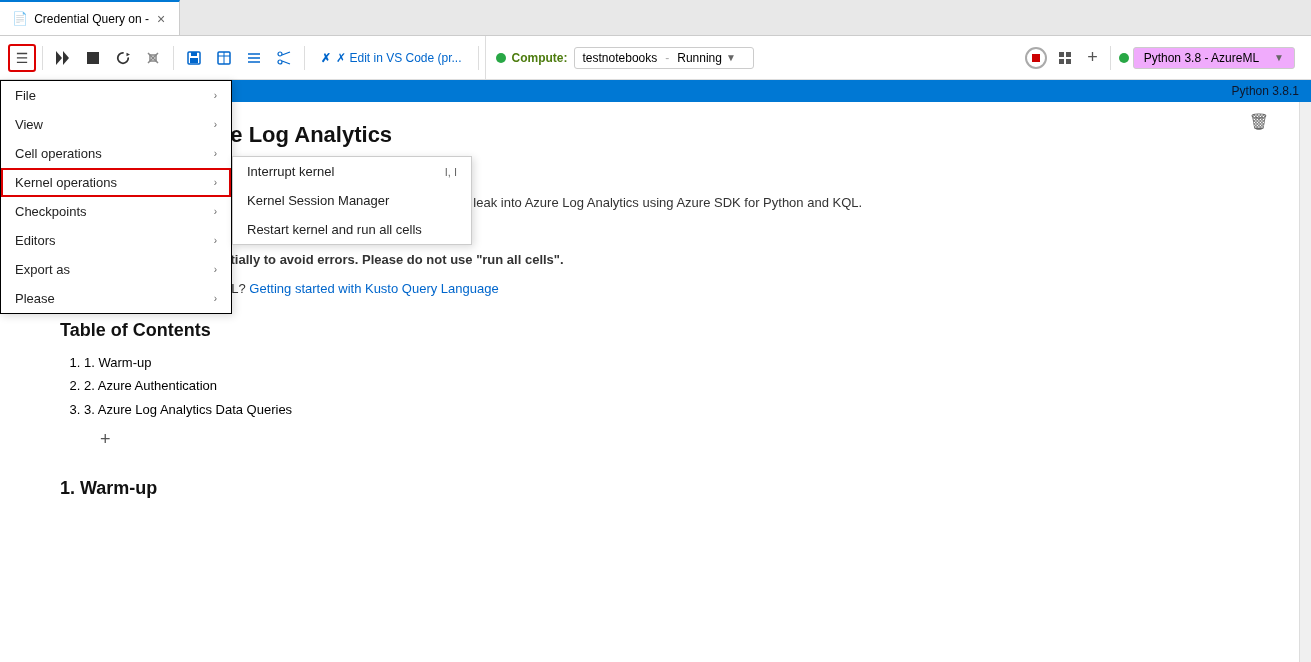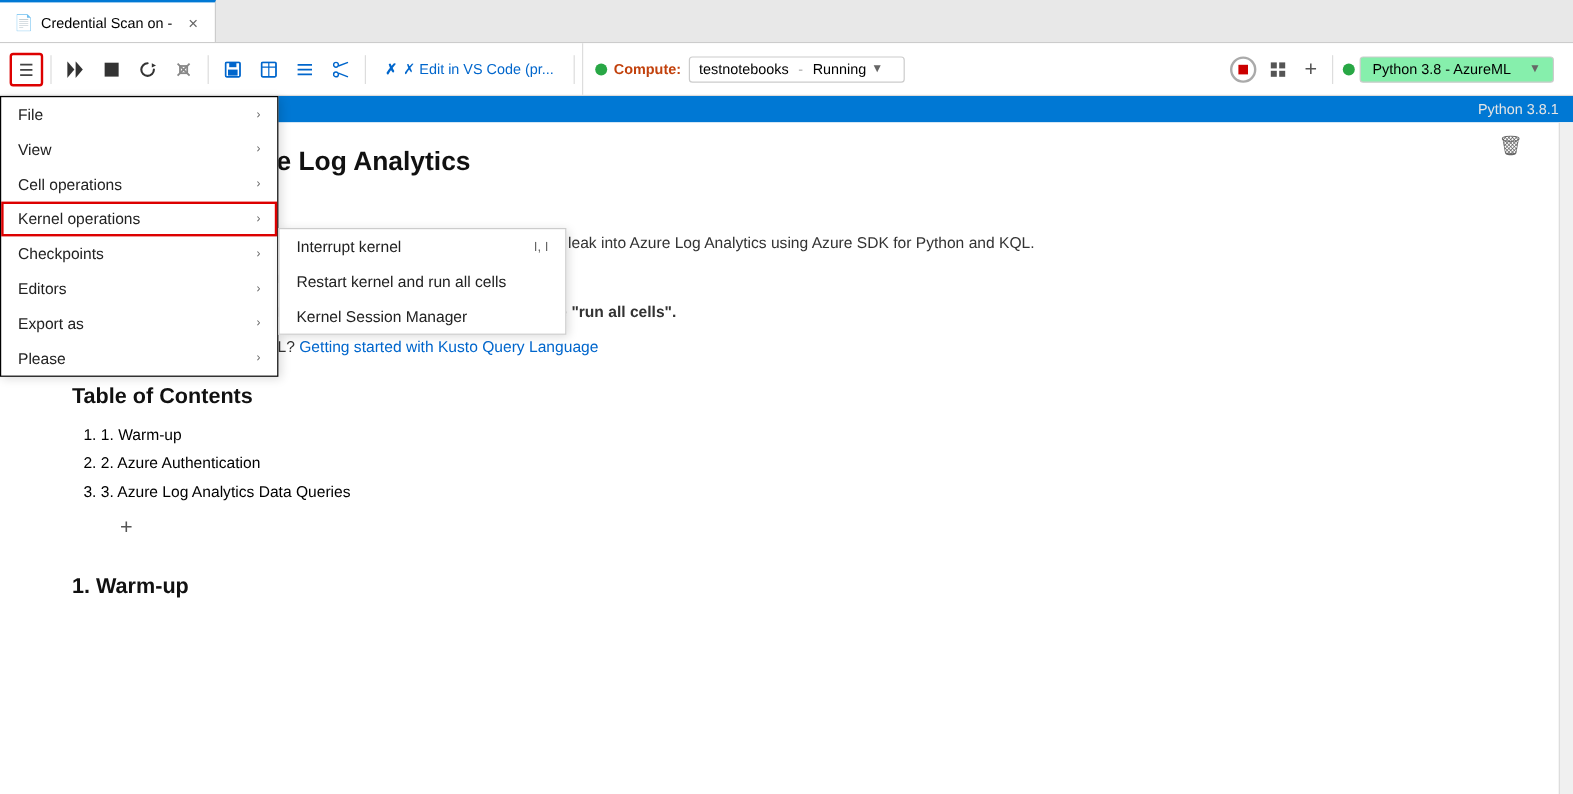--- a/index.html
+++ b/index.html
@@ -51,45 +51,45 @@
     .vscode-btn {
       display: flex; align-items: center; gap: 5px;
       padding: 4px 10px; border: none; background: transparent; cursor: pointer;
       font-size: 12px; color: #0066cc;
     }
 
     .compute-area {
       display: flex; align-items: center; gap: 6px;
       padding: 0 10px; border-left: 1px solid #ddd; height: 100%;
     }
-    .compute-label { font-size: 12px; font-weight: 600; color: #c2410c; }
+    .compute-label { font-size: 12px; font-weight: 600; color: #4d7c0f; }
     .green-dot { width: 10px; height: 10px; background: #28a745; border-radius: 50%; display: inline-block; }
     .compute-select {
       display: flex; align-items: center; gap: 4px;
       border: 1px solid #ccc; border-radius: 3px; padding: 3px 8px;
       background: #fff; cursor: pointer; font-size: 12px; min-width: 180px; text-align: right;
     }
     .chevron { font-size: 10px; color: #666; }
 
     .toolbar-right {
       display: flex; align-items: center; gap: 4px;
       margin-left: auto; padding-right: 8px;
     }
     .kernel-select {
       display: flex; align-items: center; gap: 15px;
       border: 1px solid #ccc; border-radius: 3px; padding: 3px 10px;
-      background: #86efac; cursor: pointer; font-size: 12px; min-width: 160px;
+      background: #f0abfc; cursor: pointer; font-size: 12px; min-width: 160px;
     }
     .circle-icon { width: 22px; height: 22px; border: 2px solid #aaa; border-radius: 50%; display: flex; align-items: center; justify-content: center; cursor: pointer; }
     .plus-icon { font-size: 18px; color: #555; cursor: pointer; padding: 0 4px; }
 
     
     .status-bar {
       background: #0078d4;
-      color: #e5e5e5;
+      color: #0f172a;
       font-size: 12px;
       padding: 2px 12px;
       text-align: right;
       height: 22px;
       line-height: 18px;
     }
 
     
     .main-layout {
       display: flex;
@@ -157,21 +157,21 @@
     }
     .menu-item.highlighted { outline: 2px solid #d00; outline-offset: -2px; }
     .menu-arrow { font-size: 10px; color: #666; }
 
     .secondary-menu {
       width: 240px;
       background: #fff;
       border: 1px solid #ccc;
       box-shadow: 2px 2px 8px rgba(0,0,0,0.15);
       margin-left: 0;
-      margin-top: 110px; 
+      margin-top: 76px; 
       height: fit-content;
     }
 
     .submenu-item {
       display: flex; align-items: center; justify-content: space-between;
       padding: 7px 14px;
       cursor: pointer; font-size: 13px; color: #222;
       border: none; background: transparent; width: 100%; text-align: left;
     }
     .submenu-item.highlighted { outline: 2px solid #d00; outline-offset: -2px; }
@@ -180,21 +180,21 @@
     .menu-item-hamburger {
       outline: 2px solid #d00; outline-offset: -2px;
     }
   </style>
 </head>
 <body>
 
 <div class="tab-bar">
   <div class="tab">
     <span class="tab-icon">📄</span>
-    <span class="tab-title">Credential Scan on -</span>
+    <span class="tab-title">Credential Query on -</span>
     <span class="tab-close">×</span>
   </div>
 </div>
 
 <div class="toolbar">
   <button class="toolbar-btn menu-item-hamburger">☰</button>
   <div class="toolbar-sep"></div>
   <button class="toolbar-btn">
     <svg width="14" height="14" viewBox="0 0 14 14">
         <polygon points="0,0 6,7 0,14" fill="#333"></polygon>
@@ -371,19 +371,19 @@
       <span class="menu-arrow">›</span>
     </button>
   </div>
 
   <div class="secondary-menu">
     <button class="submenu-item">
       <span>Interrupt kernel</span>
       <span class="shortcut">I, I</span>
     </button>
     <button class="submenu-item">
+      <span>Kernel Session Manager</span>
+    </button>
+    <button class="submenu-item">
       <span>Restart kernel and run all cells</span>
     </button>
-    <button class="submenu-item">
-      <span>Kernel Session Manager</span>
-    </button>
   </div>
 </div>
 
 </body></html>

